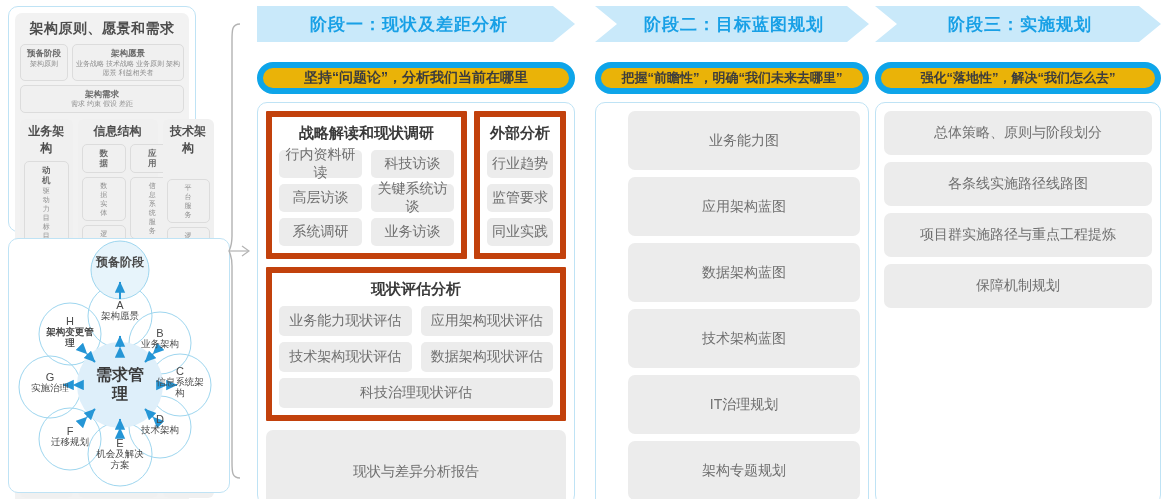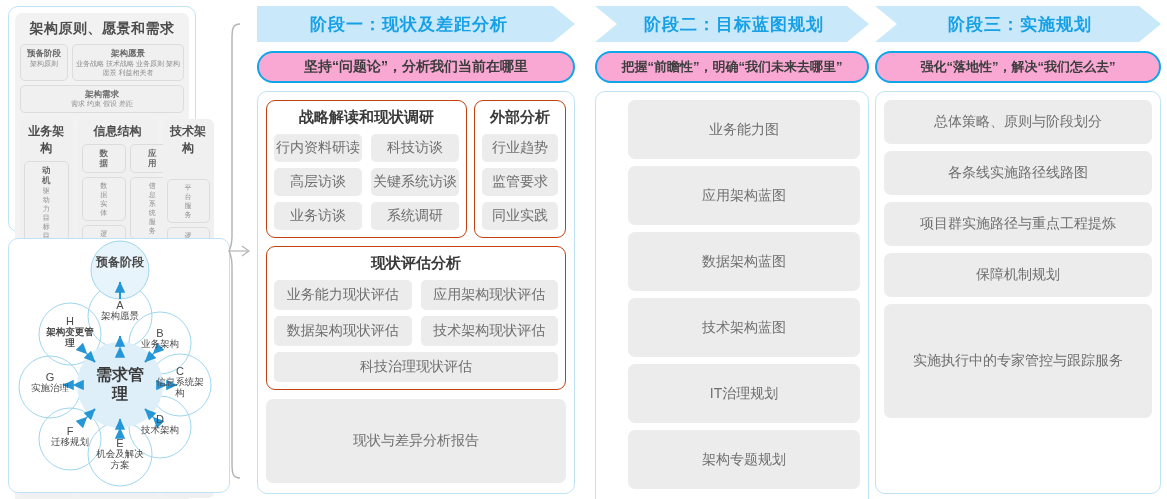--- a/index.html
+++ b/index.html
@@ -76,36 +76,36 @@
   }
   .ph-head.arrow{
     clip-path:polygon(0 0, calc(100% - 22px) 0, 100% 50%, calc(100% - 22px) 100%, 0 100%);
     padding-right:14px;
   }
   .ph-head.arrow-in{
     clip-path:polygon(0 0, calc(100% - 22px) 0, 100% 50%, calc(100% - 22px) 100%, 0 100%, 22px 50%);
     padding-right:14px;padding-left:18px;
   }
   .ph-sub{
-    margin-top:9px;height:32px;border:2px solid #0ea5e9;border-radius:18px;
-    background:#f9a8d4;display:flex;align-items:center;justify-content:center;
+    margin-top:20px;height:32px;border:6px solid #0ea5e9;border-radius:18px;
+    background:#eab308;display:flex;align-items:center;justify-content:center;
     font-weight:bold;font-size:14px;color:#3d3d3d;box-sizing:border-box;
   }
   .p2 .ph-sub,.p3 .ph-sub{font-size:13px;}
 
   .ph-body{
     margin-top:8px;border:1px solid #bfe3f5;border-radius:10px;background:#fff;
     box-sizing:border-box;padding:8px;
   }
   .p1 .ph-body{height:403px;}
   .p2 .ph-body{height:481px;padding-left:32px;}
   .p3 .ph-body{height:403px;}
 
   .card{
-    border:1px solid #c2410c;border-radius:9px;background:#fff;
+    border:6px solid #c2410c;border-radius:1px;background:#fff;
     box-sizing:border-box;padding:6px 7px 7px 7px;
   }
   .card-title{
     text-align:center;font-weight:bold;font-size:15px;color:#3a3a3a;
     margin:1px 0 7px 0;
   }
   .chip{
     background:#ececec;border-radius:5px;color:#6f6f6f;
     display:flex;align-items:center;justify-content:center;
     box-sizing:border-box;text-align:center;
@@ -353,42 +353,42 @@
           <div class="card-title">战略解读和现状调研</div>
           <div class="c-2col">
             <div class="chip">行内资料研读</div>
             <div class="chip">科技访谈</div>
           </div>
           <div class="c-2col">
             <div class="chip">高层访谈</div>
             <div class="chip">关键系统访谈</div>
           </div>
           <div class="c-2col">
+            <div class="chip">系统调研</div>
             <div class="chip">业务访谈</div>
-            <div class="chip">系统调研</div>
           </div>
         </div>
 
         <div class="card grp-right">
           <div class="card-title">外部分析</div>
           <div class="chip">行业趋势</div>
           <div class="chip">监管要求</div>
           <div class="chip">同业实践</div>
         </div>
       </div>
 
       <div class="card assess">
         <div class="card-title">现状评估分析</div>
         <div class="c-2col">
           <div class="chip">业务能力现状评估</div>
           <div class="chip">应用架构现状评估</div>
         </div>
         <div class="c-2col">
+          <div class="chip">技术架构现状评估</div>
           <div class="chip">数据架构现状评估</div>
-          <div class="chip">技术架构现状评估</div>
         </div>
         <div class="c-2col full">
           <div class="chip">科技治理现状评估</div>
         </div>
       </div>
 
       <div class="report">现状与差异分析报告</div>
     </div>
   </div>
 
@@ -408,17 +408,16 @@
 
   <div class="phase p3">
     <div class="ph-head arrow arrow-in">阶段三：实施规划</div>
     <div class="ph-sub">强化“落地性”，解决“我们怎么去”</div>
 
     <div class="ph-body">
       <div class="bigchip">总体策略、原则与阶段划分</div>
       <div class="bigchip">各条线实施路径线路图</div>
       <div class="bigchip">项目群实施路径与重点工程提炼</div>
       <div class="bigchip">保障机制规划</div>
-      <div class="bigchip tall">实施执行中的专家管控与跟踪服务</div>
     </div>
   </div>
 
 </div>
 
 </body></html>

